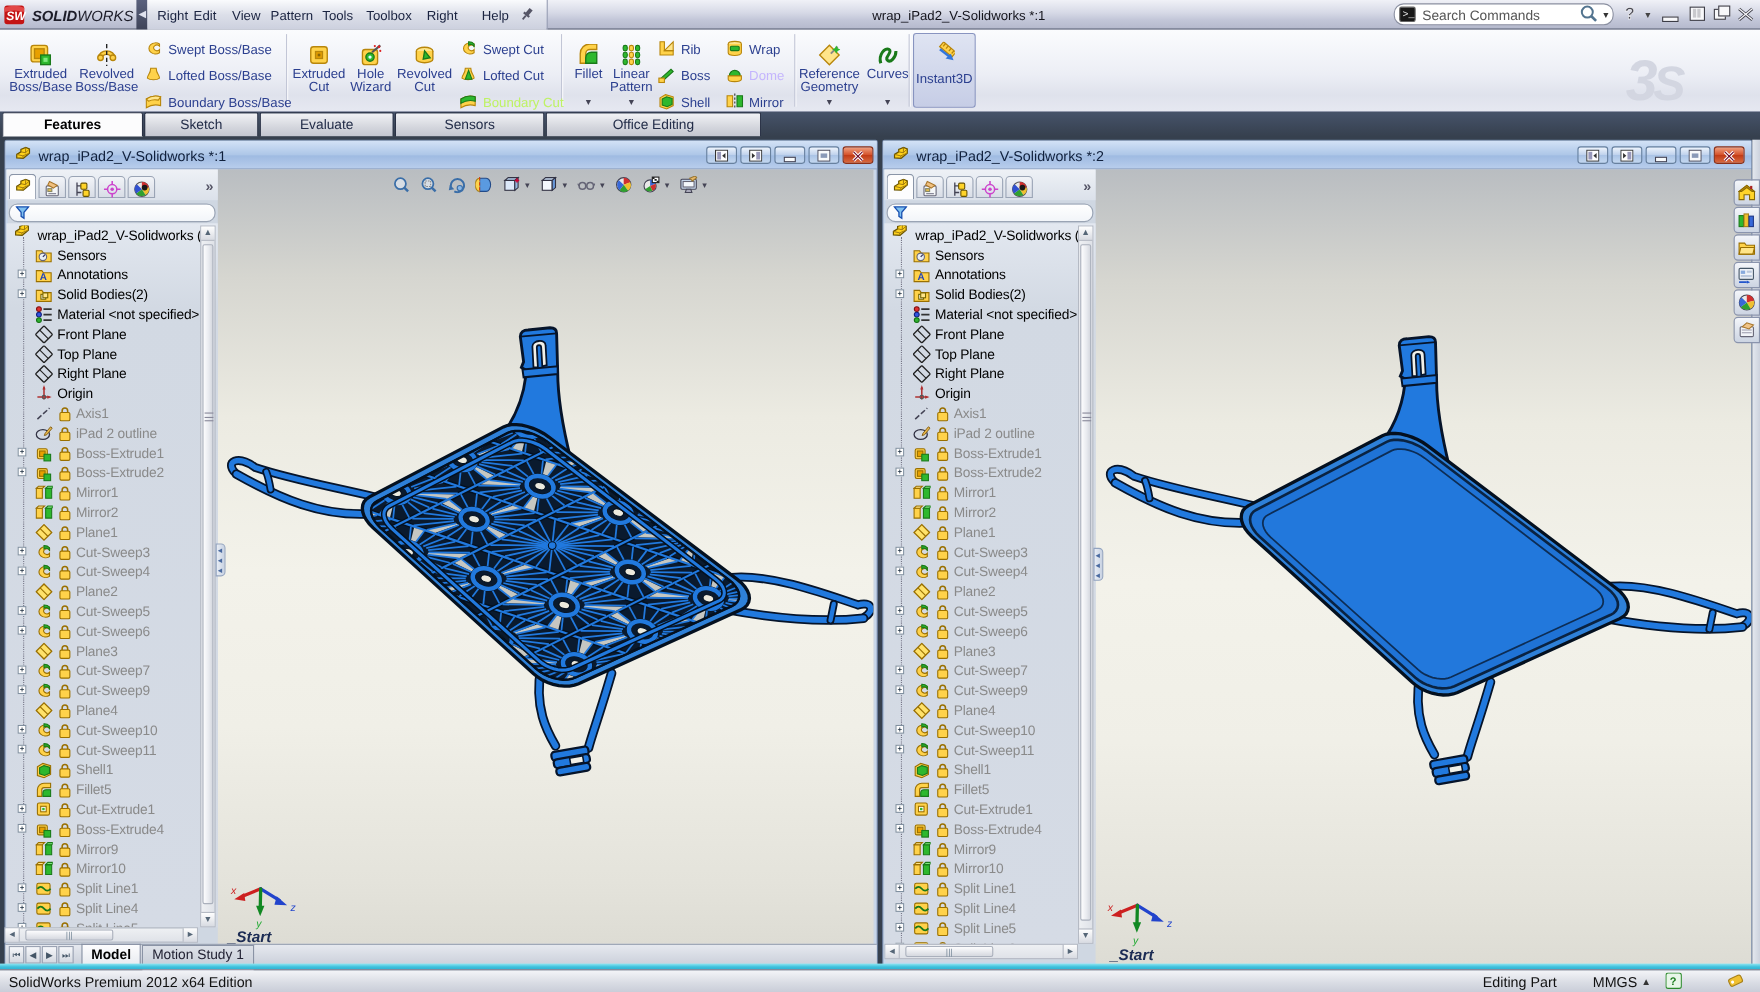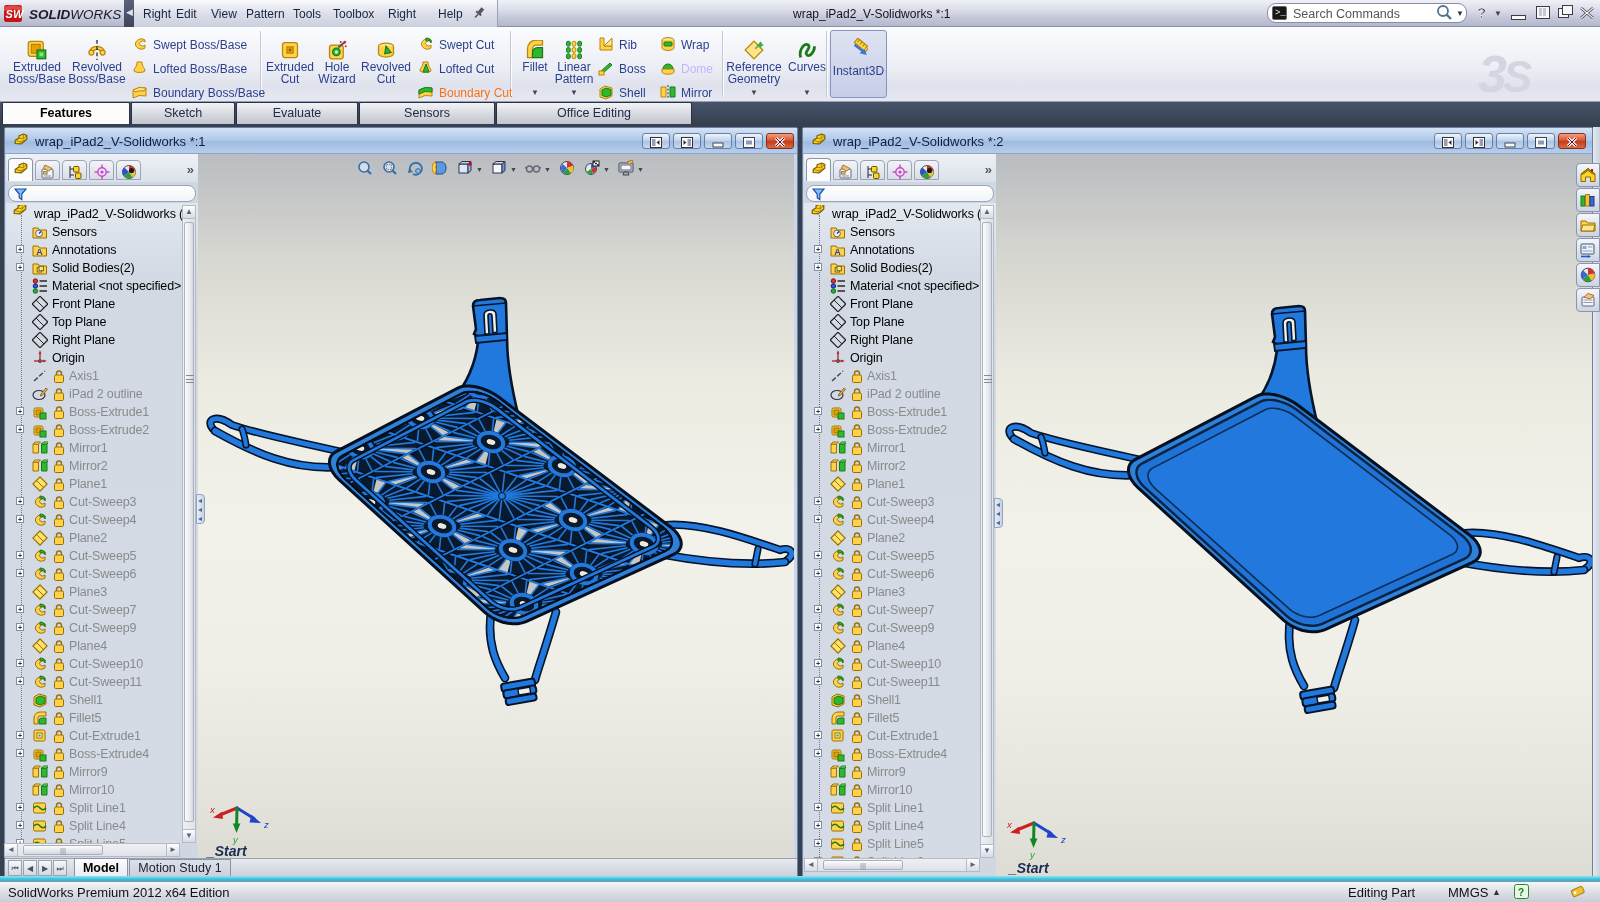--- a/index.html
+++ b/index.html
@@ -119,21 +119,21 @@
 <span style="position:absolute;left:439px;top:38px;font-size:12px;color:#2b3f8f">Swept Cut</span>
 <div style="position:absolute;left:418px;top:60px;width:16px;height:16px;"><svg width="16" height="16" viewBox="0 0 16 16" xmlns="http://www.w3.org/2000/svg">
       <path d="M5,2 h5 c0,5 3,6 3,9 a6,2.5 0 0 1 -11,0 c0,-3 3,-4 3,-9 Z" fill="#ffd24a" stroke="#b8860b"></path>
       <path d="M8,4 l3,8 -6,0 Z" fill="#2eb82e" stroke="#1a7a1a"></path>
     </svg></div>
 <span style="position:absolute;left:439px;top:62px;font-size:12px;color:#2b3f8f">Lofted Cut</span>
 <div style="position:absolute;left:418px;top:84px;width:16px;height:16px;"><svg width="16" height="16" viewBox="0 0 16 16" xmlns="http://www.w3.org/2000/svg">
       <path d="M1,6 q6,-4 13,-2 l0,8 q-7,-2 -13,2 Z" fill="#ffd24a" stroke="#b8860b"></path>
       <path d="M1,6 q6,-4 13,-2 l0,4 q-7,-2 -13,2 Z" fill="#2eb82e" stroke="#1a7a1a"></path>
     </svg></div>
-<span style="position:absolute;left:439px;top:86px;font-size:12px;color:#f97316">Boundary Cut</span>
+<span style="position:absolute;left:439px;top:86px;font-size:12px;color:#bef264">Boundary Cut</span>
 <div style="position:absolute;left:525px;top:40px;width:20px;height:20px;"><svg width="20" height="20" viewBox="0 0 16 16" xmlns="http://www.w3.org/2000/svg">
       <path d="M2,14 v-7 a7,7 0 0 1 7,-7 h5 v4 h-5 a3,3 0 0 0 -3,3 v7 Z" fill="#ffd24a" stroke="#b8860b"></path>
       <path d="M6,14 v-4 a4,4 0 0 1 4,-4 h4 v8 Z" fill="#2eb82e" stroke="#1a7a1a"></path>
     </svg></div>
 <div style="position:absolute;left:489.0px;top:61px;width:92px;text-align:center;font-size:12px;color:#2b3f8f;line-height:12px">Fillet<br></div>
 <span style="position:absolute;left:531.0px;top:88px;font-size:8px;color:#445">▼</span>
 <div style="position:absolute;left:564px;top:40px;width:20px;height:20px;"><svg width="20" height="20" viewBox="0 0 16 16" xmlns="http://www.w3.org/2000/svg">
       <rect x="2.0" y="1" width="3" height="4" rx="1.4" fill="#2eb82e" stroke="#1a7a1a" stroke-width="0.8"></rect>
       <rect x="6.5" y="1" width="3" height="4" rx="1.4" fill="#ffd24a" stroke="#b8860b" stroke-width="0.8"></rect>
       <rect x="11.0" y="1" width="3" height="4" rx="1.4" fill="#2eb82e" stroke="#1a7a1a" stroke-width="0.8"></rect>

